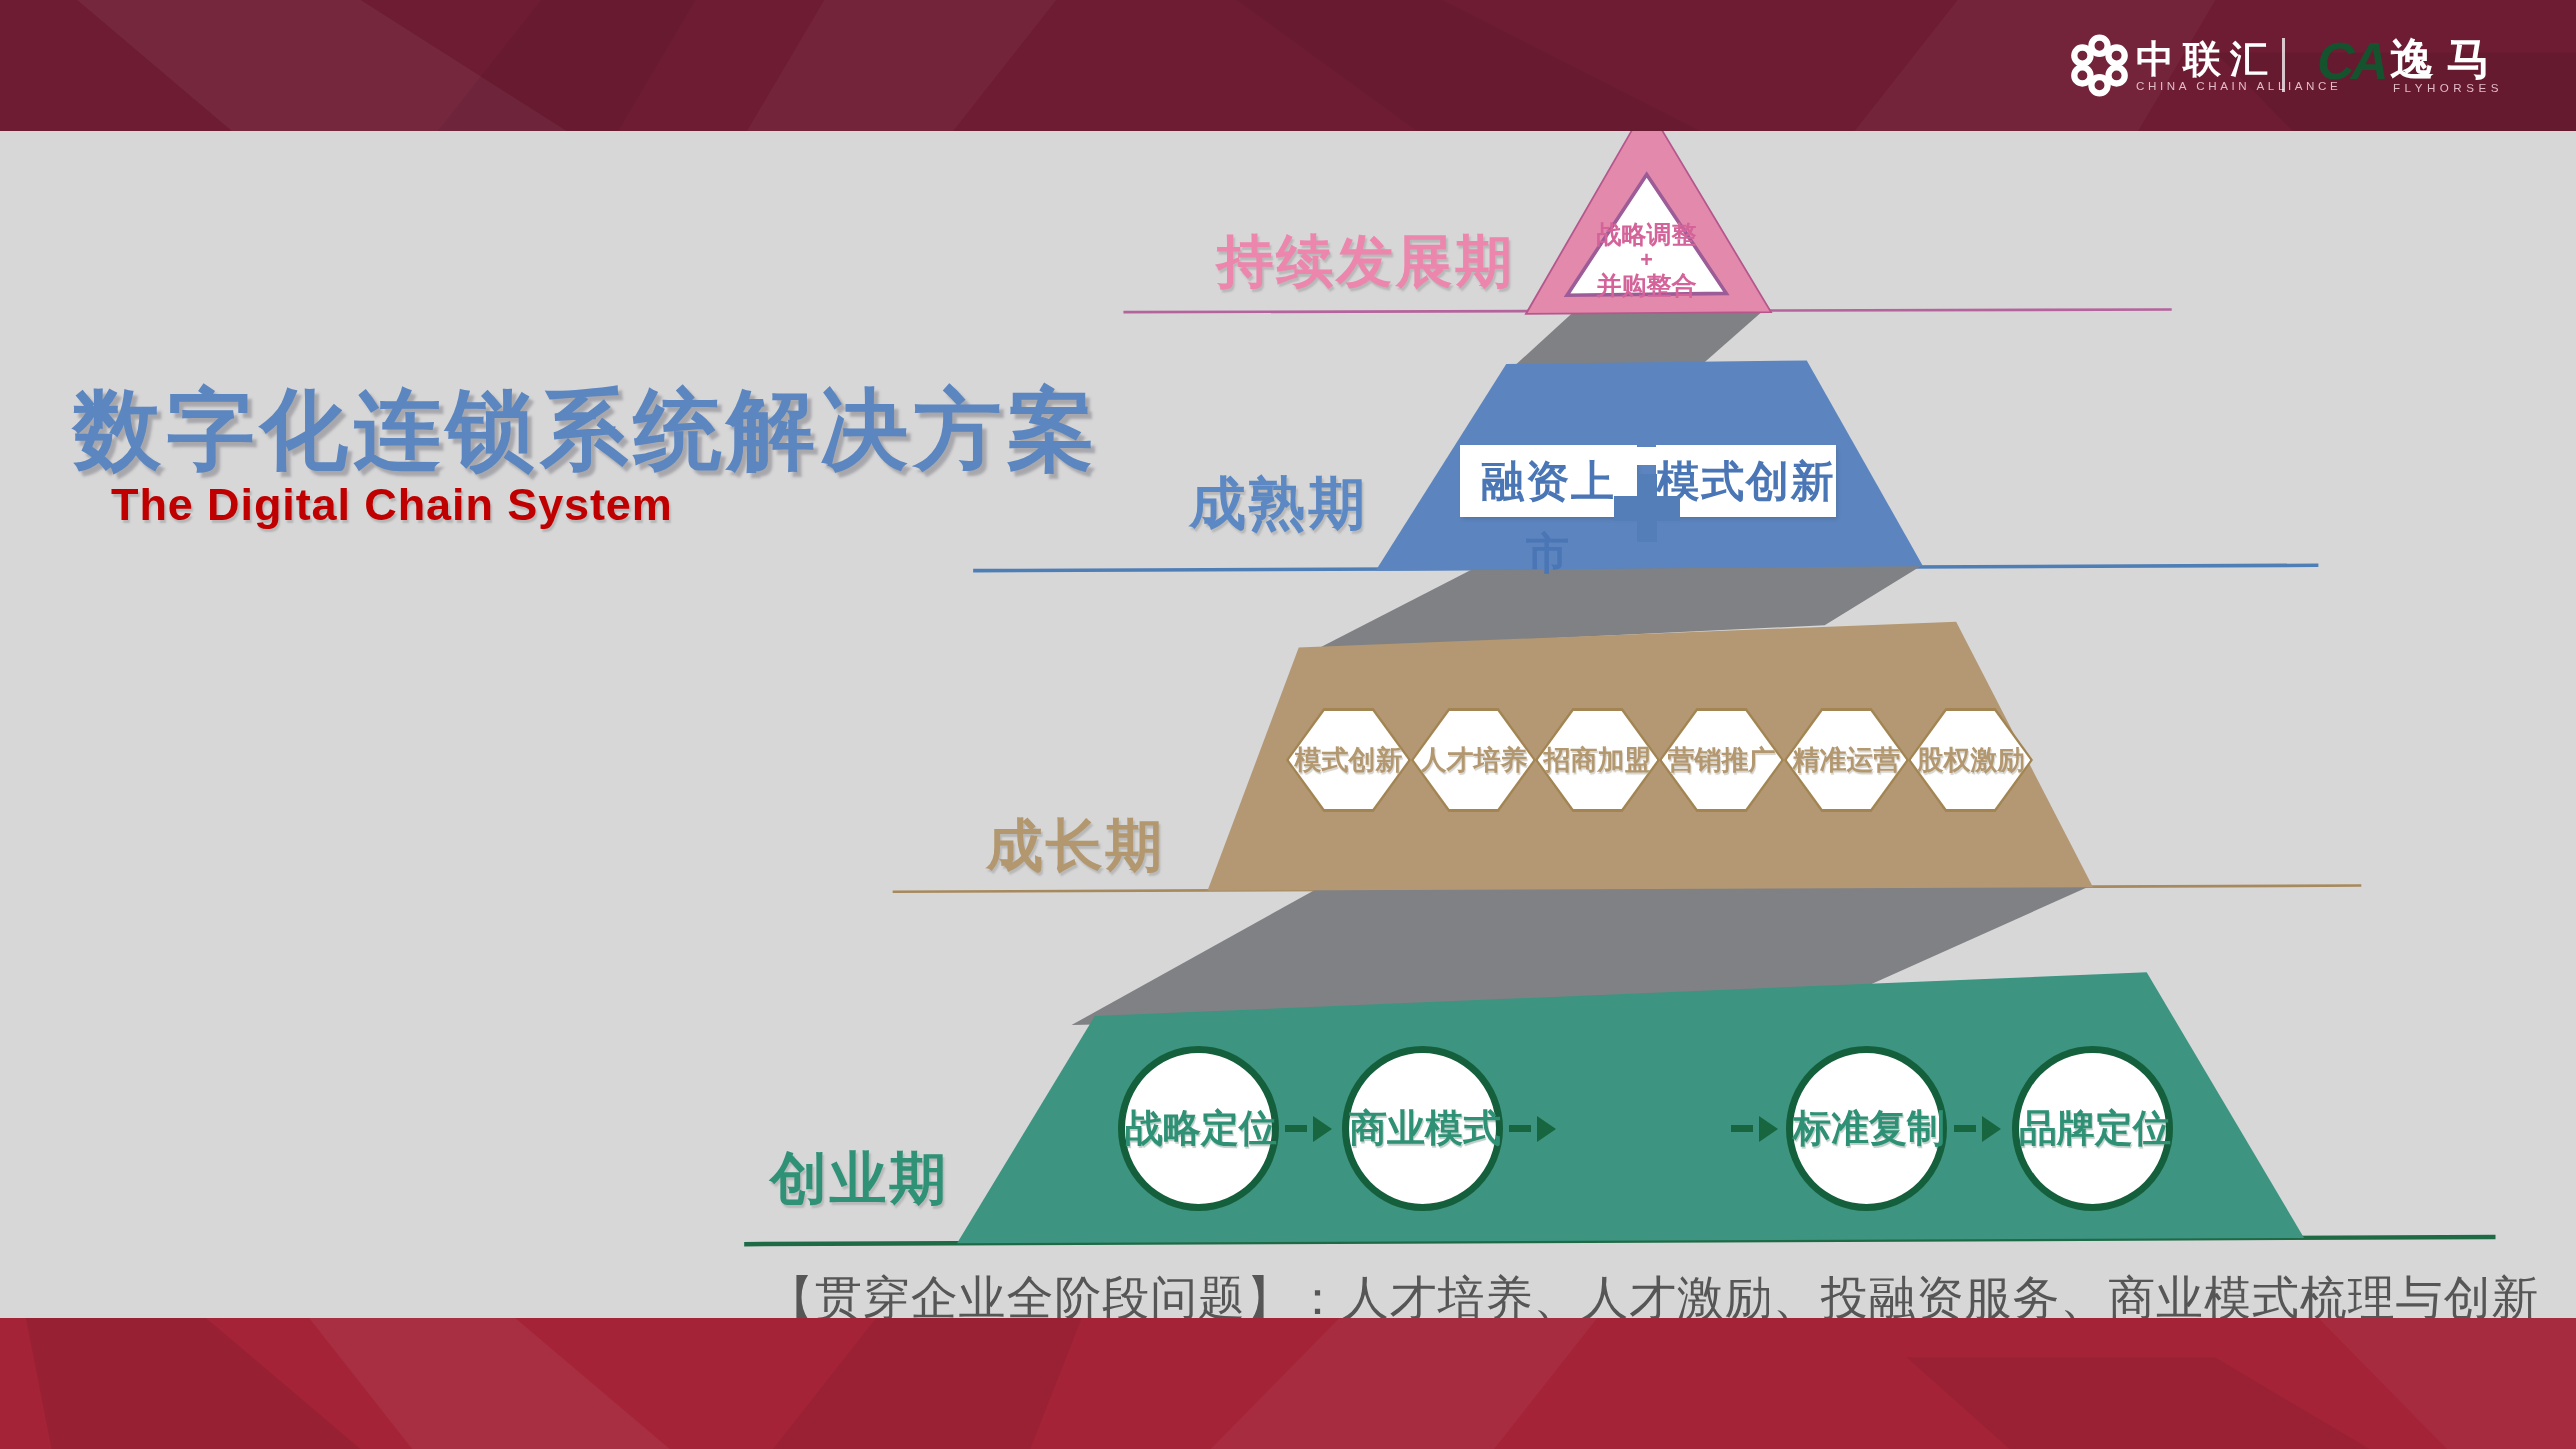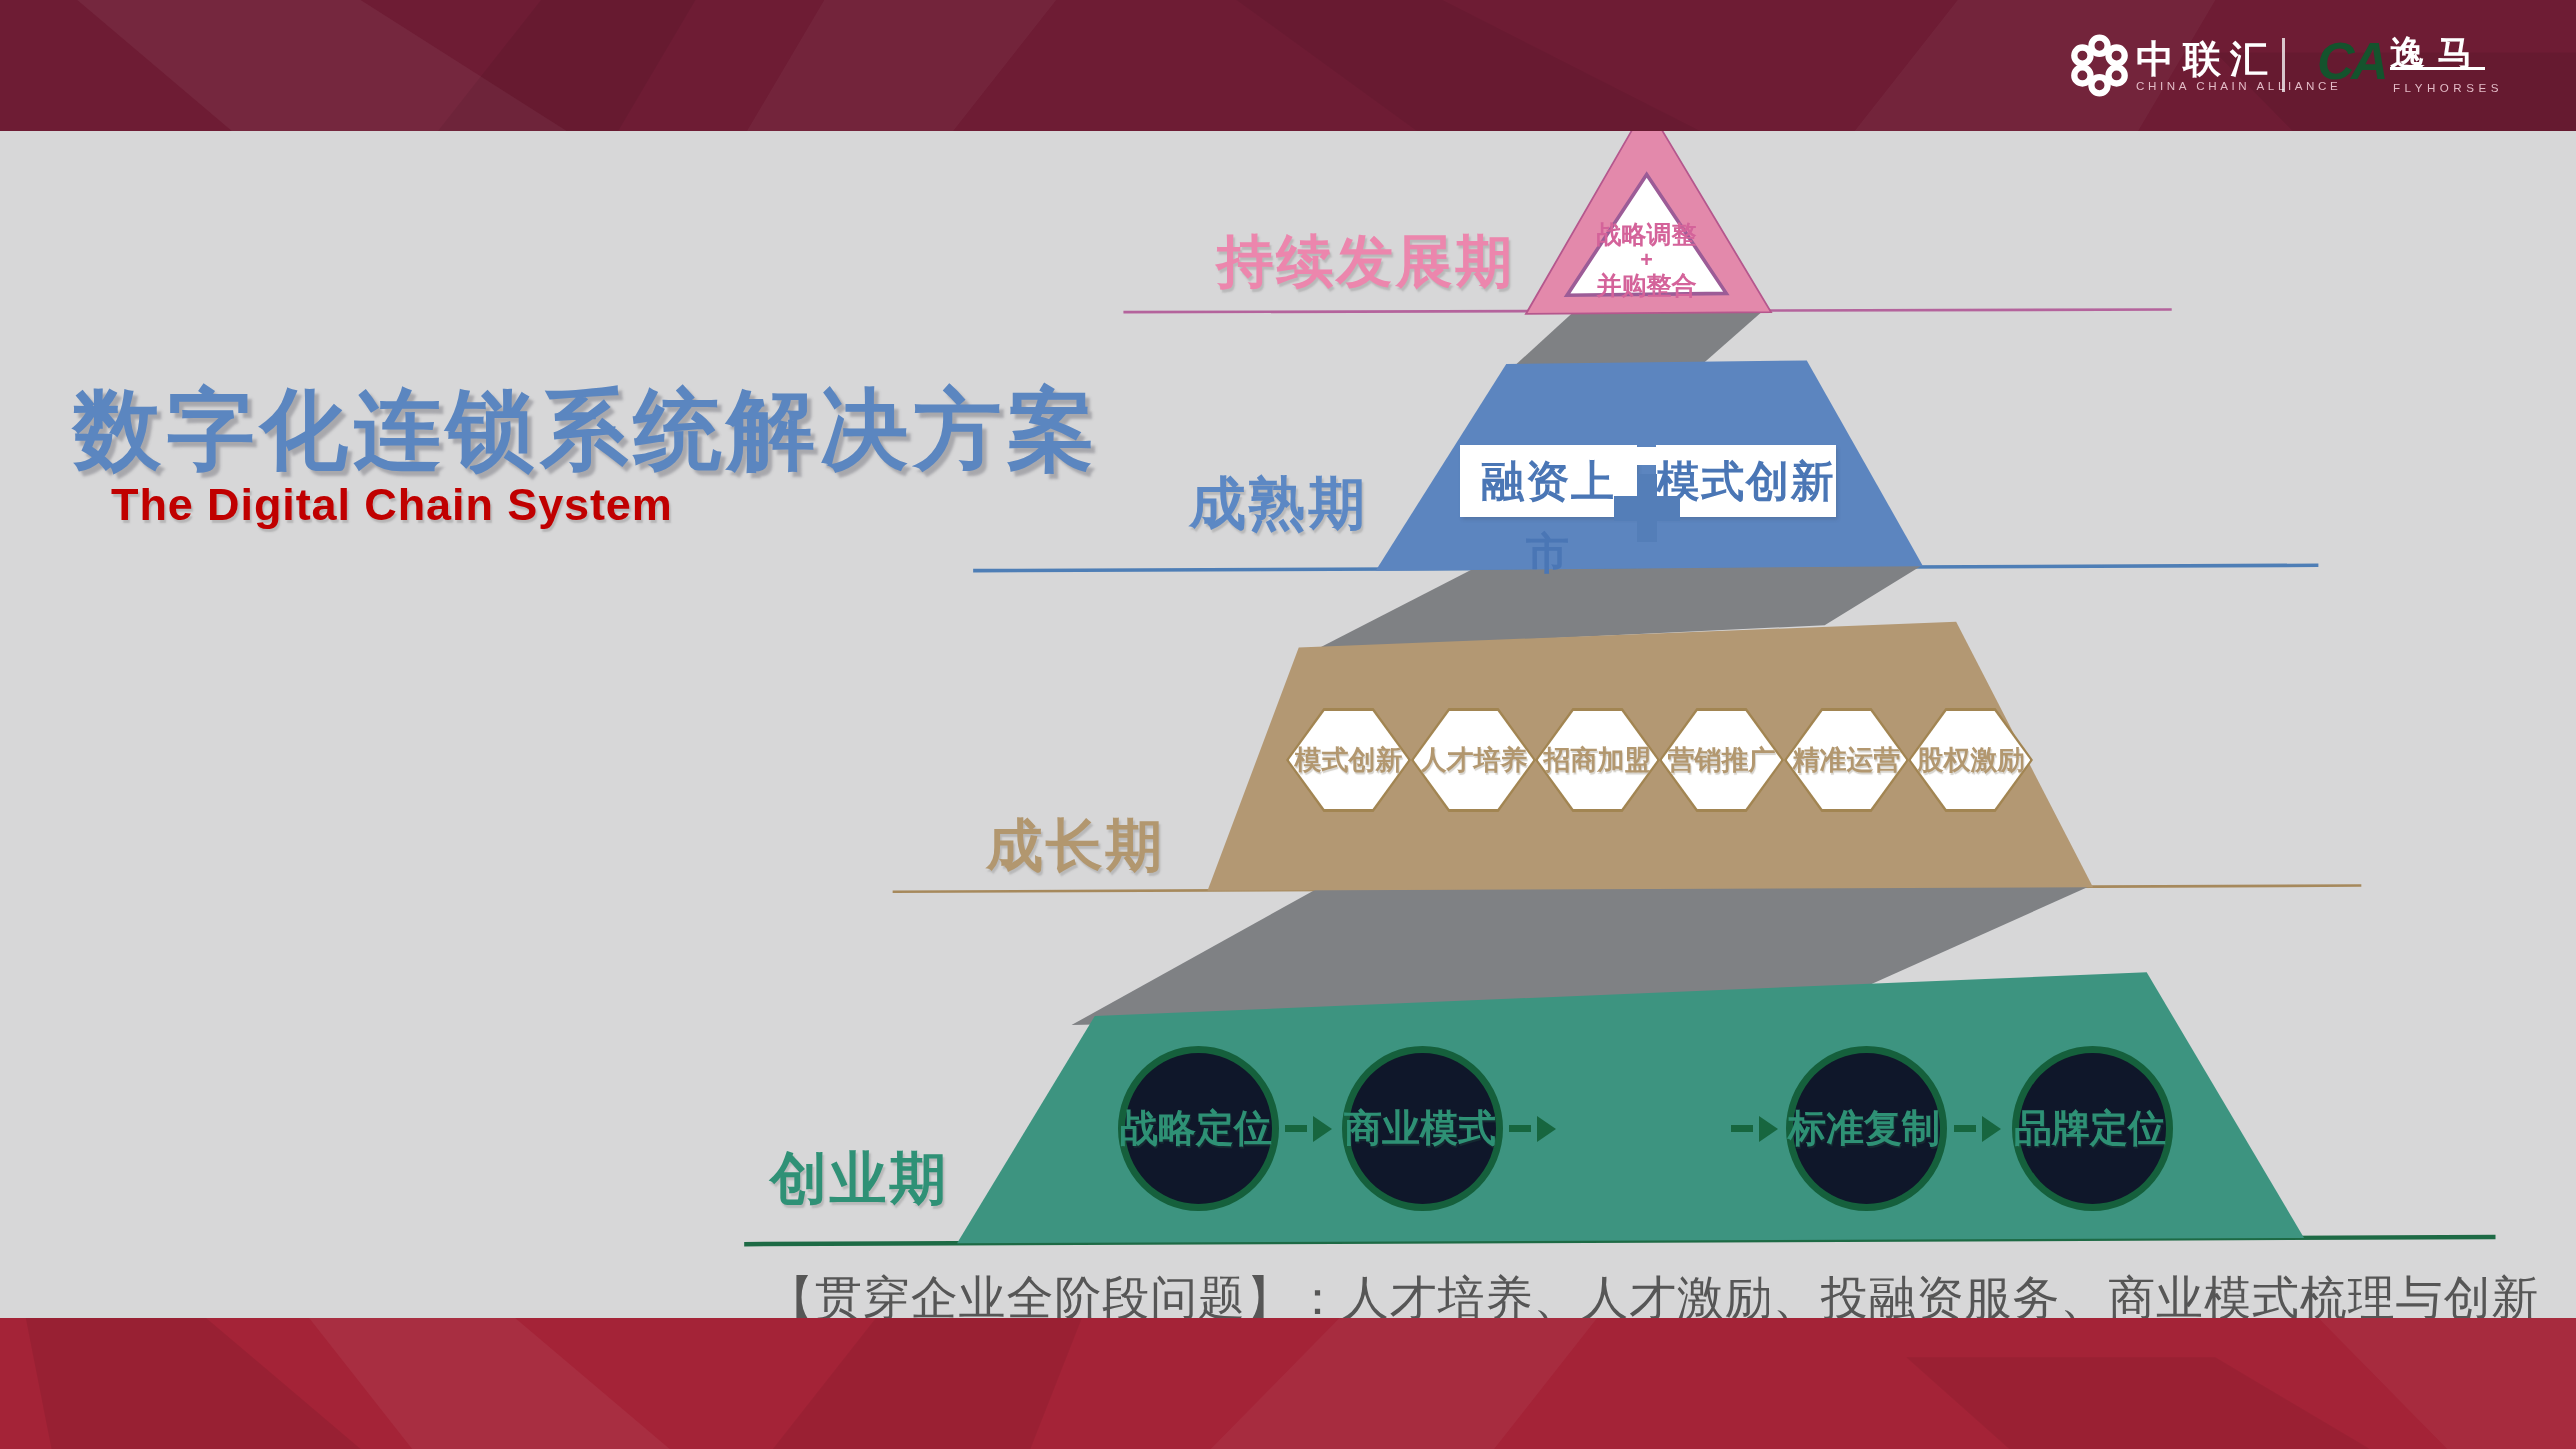--- a/index.html
+++ b/index.html
@@ -12,21 +12,21 @@
   .band-header { top:0; height:131px; background:#6e1c34; }
   .band-footer { top:1318px; height:131px; background:#a42337; }
   .band-shape { position:absolute; inset:0; }
 
   
   .logo-area { position:absolute; top:0; height:131px; z-index:4; }
   .logo-zh-name { position:absolute; left:2136px; top:34px; color:#ffffff; font-size:38px; font-weight:bold; letter-spacing:9px; }
   .logo-zh-tag  { position:absolute; left:2136px; top:79px; color:#e3bcc7; font-size:11.6px; letter-spacing:3.6px; }
   .logo-divider { position:absolute; left:2283px; top:38px; width:2.7px; height:54px; background:rgba(255,255,255,0.75); }
   .logo-ca { position:absolute; left:2317px; top:32px; width:70px; height:59px; color:#14532d; font-size:52px; font-weight:bold; font-style:italic; letter-spacing:-3.6px; line-height:59px; text-align:center; }
-  .logo-ym-name { position:absolute; left:2390px; top:30px; color:#ffffff; font-size:35px; font-weight:bold; letter-spacing:12.5px;text-decoration:underline; }
+  .logo-ym-name { position:absolute; left:2390px; top:30px; color:#ffffff; font-size:44px; font-weight:bold; letter-spacing:12.5px; }
   .logo-ym-tag  { position:absolute; left:2394px; top:81px; color:#e3bcc7; font-size:11.6px; letter-spacing:4.5px; }
 
   
   .title-zh { position:absolute; left:73px; top:371px; z-index:2; color:#5b86c0; font-family:"Liberation Serif","DejaVu Serif",serif; font-weight:bold; font-size:88px; letter-spacing:5.4px; text-shadow:4.5px 5.4px 2.7px rgba(110,110,120,0.45); white-space:nowrap; }
   .title-en { position:absolute; left:111px; top:479px; z-index:2; color:#c00000; font-weight:bold; font-size:45px; letter-spacing:0.9px; text-shadow:1.8px 2.7px 1.8px rgba(120,120,120,0.35); white-space:nowrap; }
 
   
   .pyramid-svg { position:absolute; left:0; top:0; z-index:1; }
 
   
@@ -49,21 +49,21 @@
 
   
   .hex { position:absolute; top:708px; width:125px; height:104px; z-index:2; background:#a28552;
          clip-path:polygon(30% 0%, 70% 0%, 100% 50%, 70% 100%, 30% 100%, 0% 50%); }
   .hex-inner { position:absolute; inset:2.7px; background:#ffffff;
          clip-path:polygon(30% 0%, 70% 0%, 100% 50%, 70% 100%, 30% 100%, 0% 50%);
          display:flex; align-items:center; justify-content:center; }
   .hex-text { color:#b2976f; font-size:27px; font-weight:bold; letter-spacing:0px; white-space:nowrap; text-shadow:0.9px 1.8px 0.9px rgba(120,110,90,0.3); }
 
   
-  .circle { position:absolute; top:1046px; width:161px; height:165px; z-index:2; background:#0f172a; border:7.2px solid #15603c; border-radius:50%; display:flex; align-items:center; justify-content:flex-end; }
+  .circle { position:absolute; top:1046px; width:161px; height:165px; z-index:2; background:#ffffff; border:7.2px solid #15603c; border-radius:50%; display:flex; align-items:center; justify-content:flex-start; }
   .circle-text { color:#2e9175; font-size:38px; font-weight:bold; white-space:nowrap; text-shadow:0.9px 1.8px 0.9px rgba(40,90,70,0.3); }
 
   
   .arrow { position:absolute; top:1114px; width:52px; height:29px; z-index:2; display:flex; align-items:center; }
   .arrow-dash { width:21.5px; height:7.2px; background:#17663f; }
   .arrow-head { width:0; height:0; margin-left:6.3px; border-left:19.7px solid #17663f; border-top:13.4px solid transparent; border-bottom:13.4px solid transparent; }
 
   
   .caption { position:absolute; left:767px; top:1267px; width:1798px; z-index:2; color:#565656; font-size:47px; letter-spacing:0.9px; white-space:nowrap; }
 </style>

